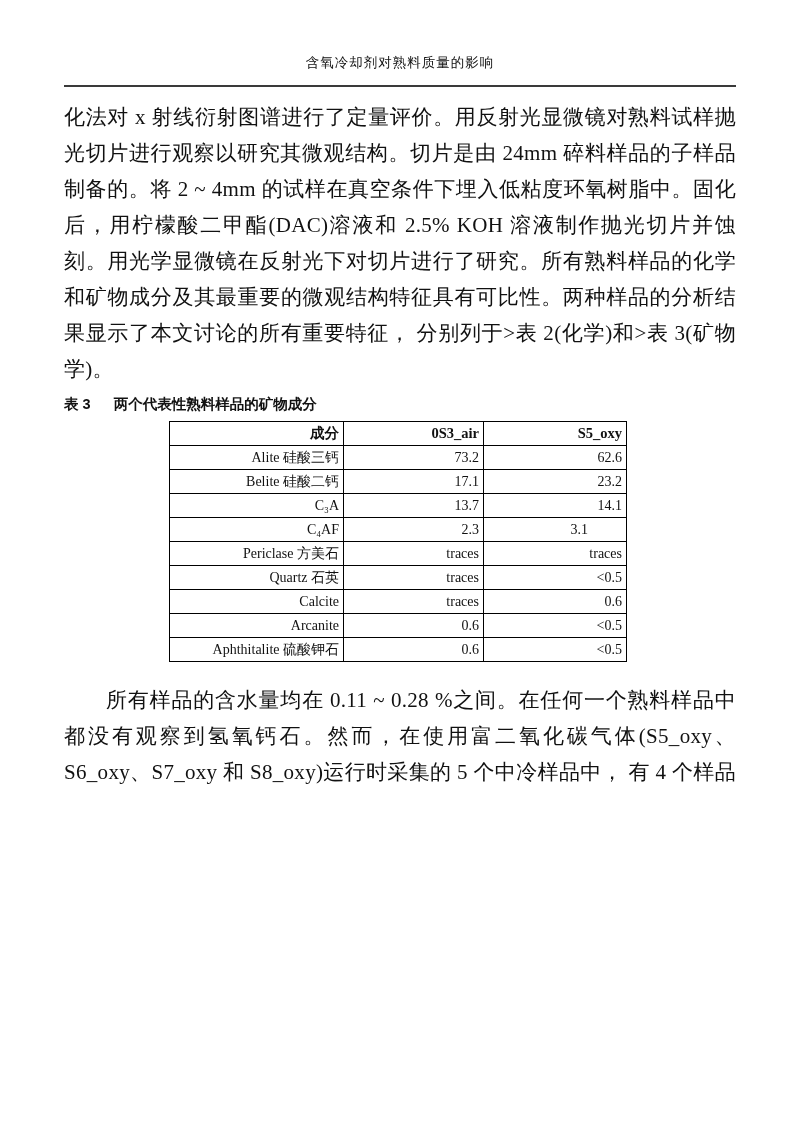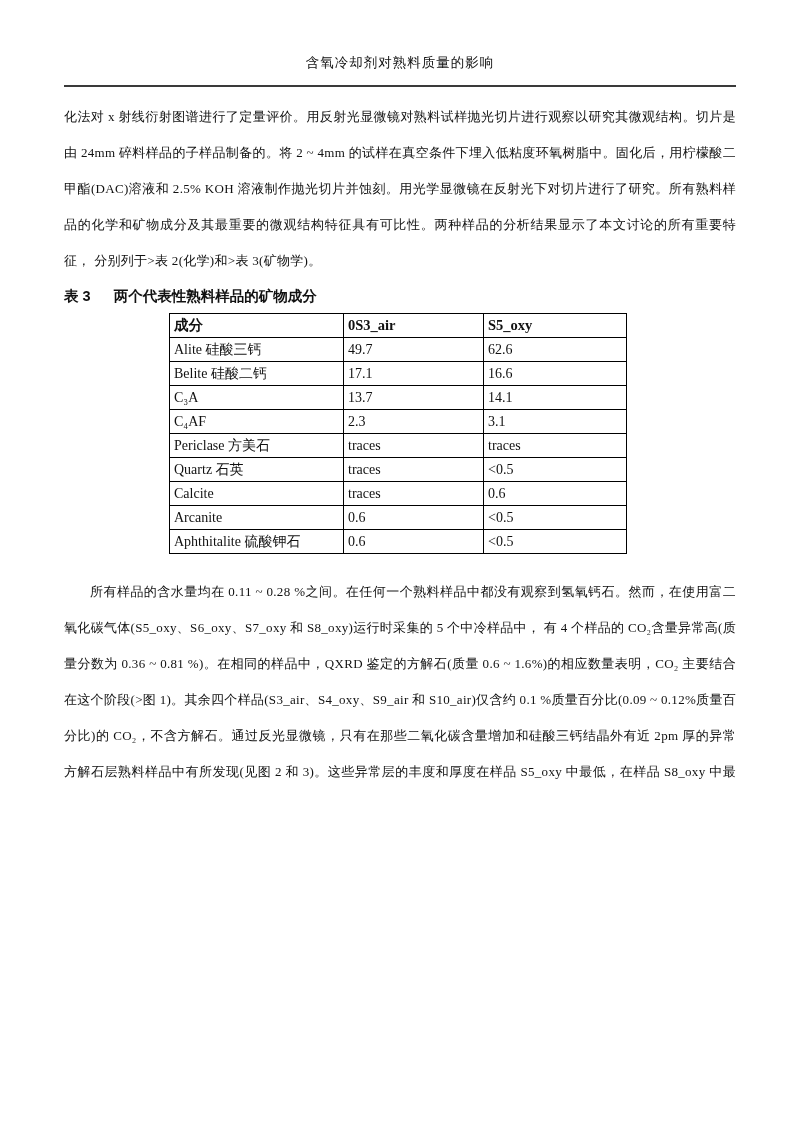--- a/index.html
+++ b/index.html
@@ -28,21 +28,21 @@
     letter-spacing: 1px;
   }
   .header-rule {
     margin-top: 13px;
     border: none;
     border-top: 2px solid #3a3a3a;
     height: 0;
   }
   
   .para {
-    font-size: 13px;
+    font-size: 21px;
     line-height: 36px;
     text-align: justify;
     margin: 0;
     letter-spacing: 0.3px;
   }
   .para-1 { margin-top: 12px; }
   .para-2 { margin-top: 20px; text-indent: 2em; }
   
   .table-caption {
     margin-top: 8px;
@@ -58,21 +58,21 @@
     margin-top: 7px;
     margin-left: 105px;
     table-layout: fixed;
   }
   table.mineral col.c1 { width: 174px; }
   table.mineral col.c2 { width: 140px; }
   table.mineral col.c3 { width: 143px; }
   table.mineral th, table.mineral td {
     border: 1.5px solid #000000;
     height: 23px;
-    text-align: left;
+    text-align: right;
     font-size: 14px;
     padding: 0 4px;
     font-weight: normal;
     box-sizing: content-box;
   }
   table.mineral th { font-weight: bold; font-size: 14.5px; }
   table.mineral td.align-right { padding-right: 38px; }
   
   .footer {
     position: absolute;
@@ -125,27 +125,27 @@
     <thead>
       <tr>
         <th>成分</th>
         <th>0S3_air</th>
         <th>S5_oxy</th>
       </tr>
     </thead>
     <tbody>
       <tr>
         <td>Alite 硅酸三钙</td>
-        <td>49.7</td>
+        <td>73.2</td>
         <td>62.6</td>
       </tr>
       <tr>
         <td>Belite 硅酸二钙</td>
         <td>17.1</td>
-        <td>16.6</td>
+        <td>23.2</td>
       </tr>
       <tr>
         <td>C₃A</td>
         <td>13.7</td>
         <td>14.1</td>
       </tr>
       <tr>
         <td>C₄AF</td>
         <td>2.3</td>
         <td class="align-right">3.1</td>

